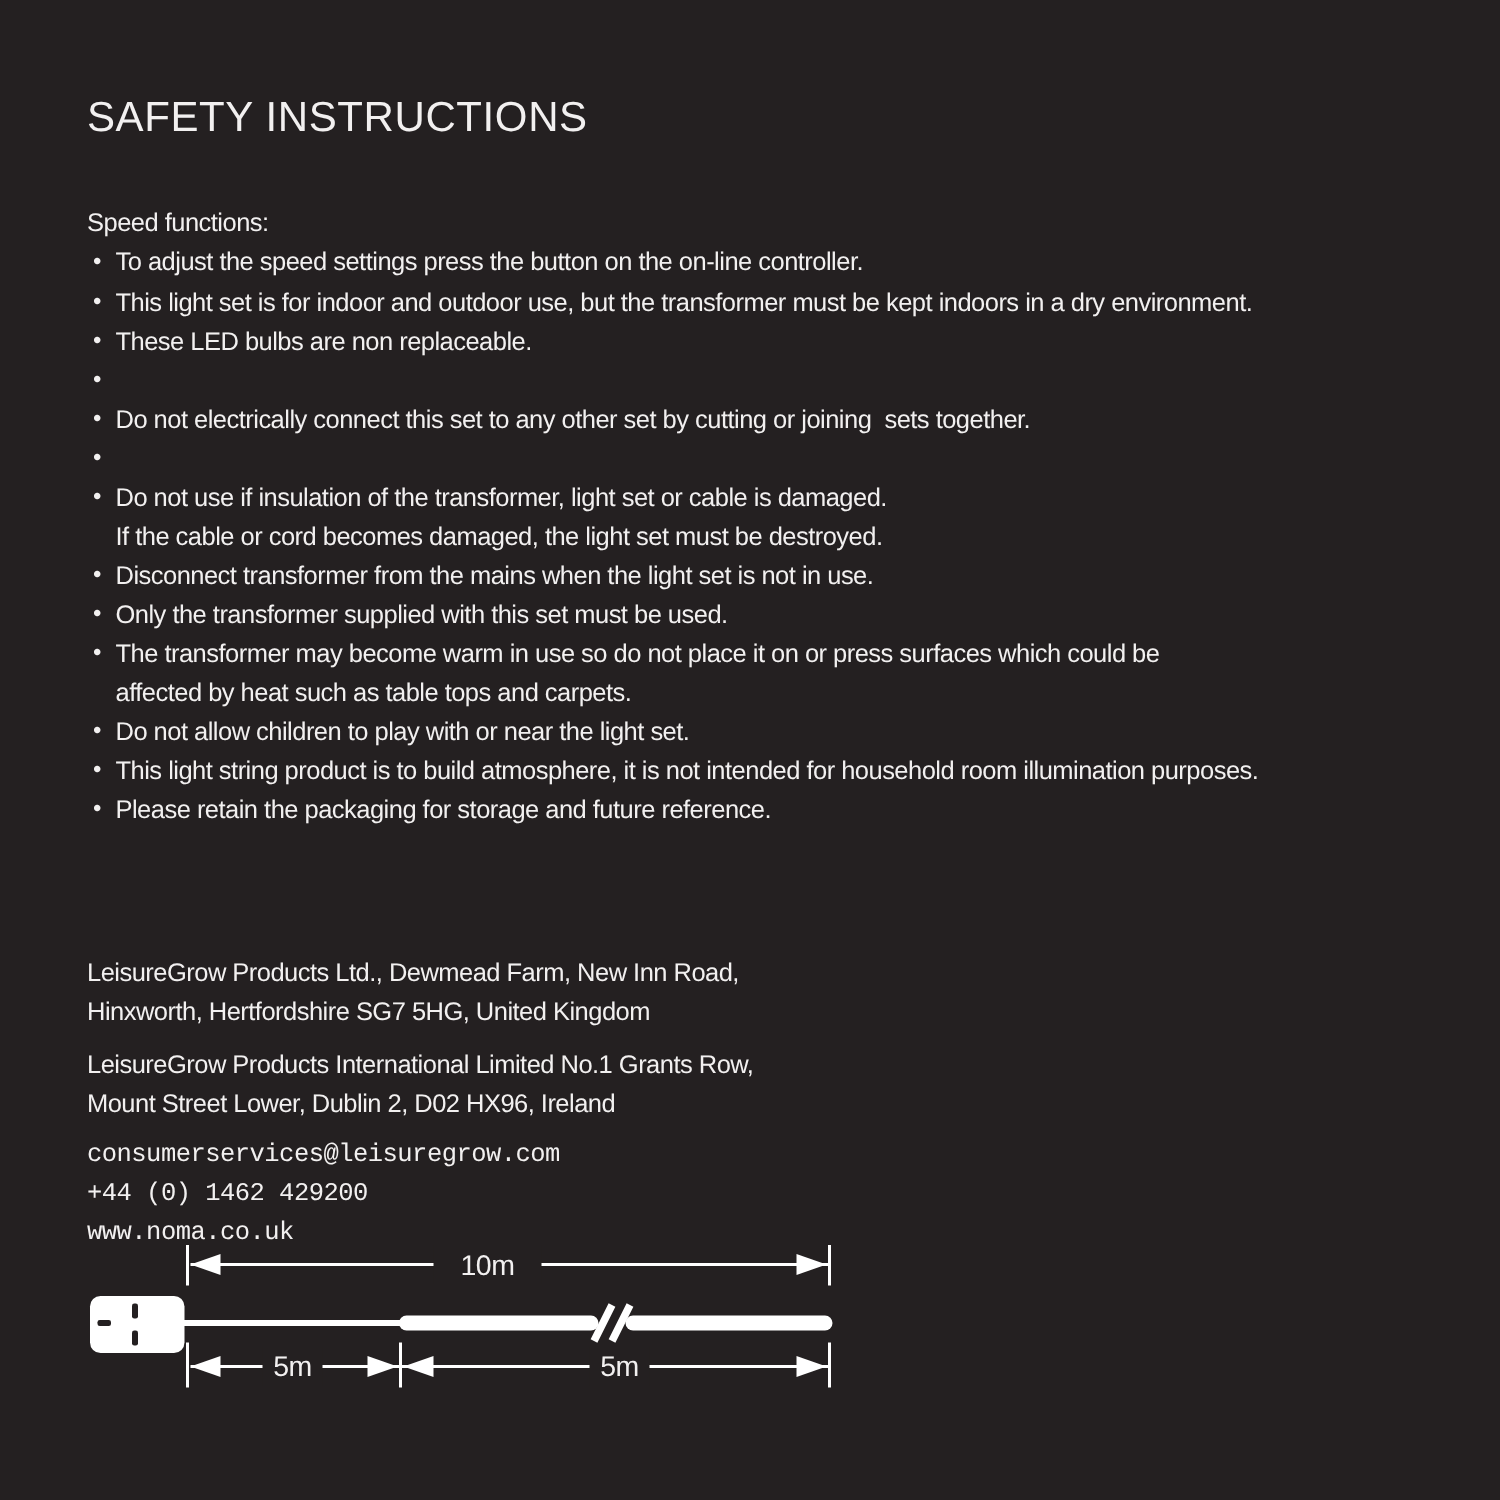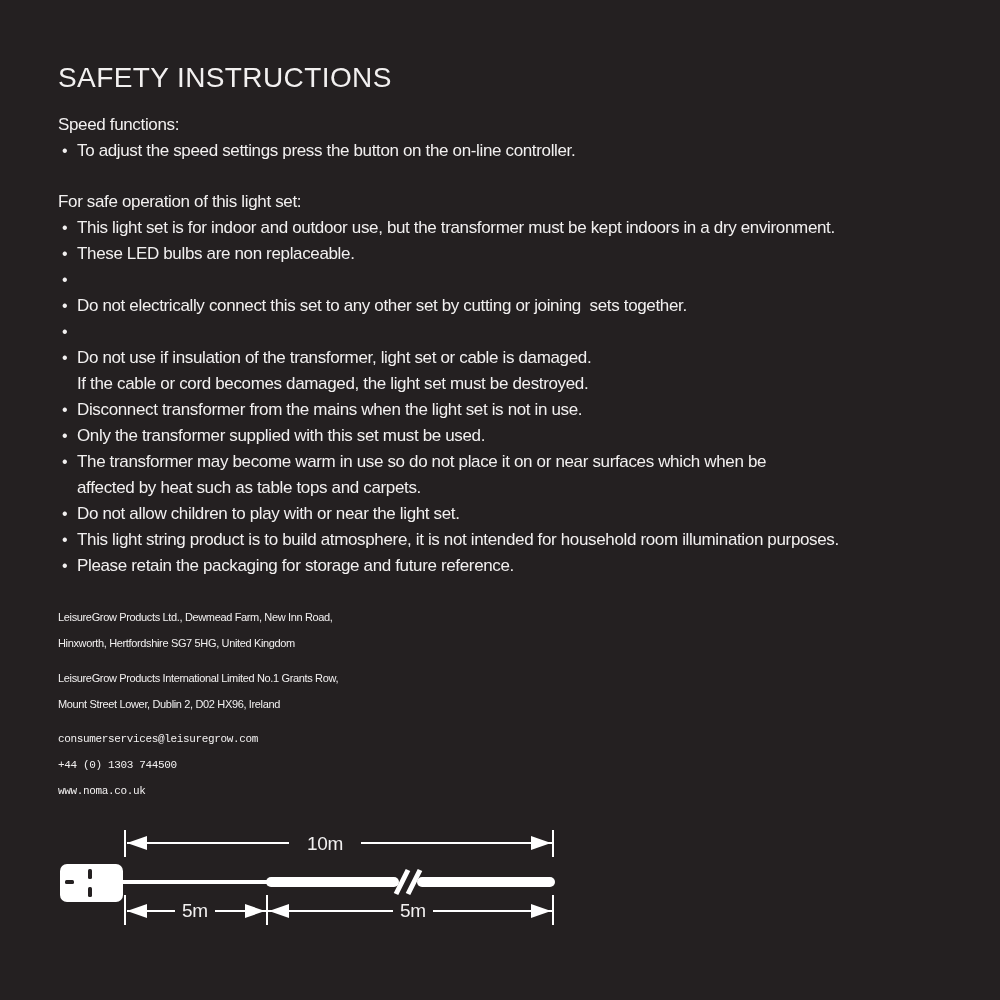--- a/index.html
+++ b/index.html
@@ -18,29 +18,29 @@
 
   .doc-title{
     position:absolute;left:58px;top:62px;
     font-size:28px;font-weight:400;letter-spacing:.4px;line-height:32px;
   }
 
   .section{position:absolute;left:58px;font-size:17px;letter-spacing:-.35px;line-height:26px;}
   #speed-section{top:112px;}
   #safety-section{top:189px;}
 
-  .section-heading{font-weight:400;}
+  .section-heading{font-weight:400;margin-top:24px;}
 
   .bullet-row{display:flex;align-items:flex-start;}
   .bullet-row .dot{
     width:19px;flex:0 0 19px;padding-left:4px;line-height:26px;font-size:16px;
   }
   .bullet-row .btxt{white-space:pre-wrap;line-height:26px;max-width:880px;}
 
-  #address-block{position:absolute;left:58px;top:604px;font-size:11px;letter-spacing:-.35px;line-height:26px;}
+  #address-block{position:absolute;left:58px;top:636px;font-size:17px;letter-spacing:-.35px;line-height:26px;}
   .address-para{white-space:pre-wrap;margin-bottom:9px;}
   .contact-line{line-height:26px;font-family:Liberation Mono, monospace;}
 
   #diagram{position:absolute;left:0;top:824px;}
   #diagram .solid{fill:var(--diagram);}
   #diagram .pin{fill:var(--bg);}
   #diagram .tick{stroke:var(--diagram);stroke-width:2;}
   #diagram .dim{stroke:var(--diagram);stroke-width:2;}
   #diagram .arrow{fill:var(--diagram);}
   #diagram .label-bg{fill:var(--bg);}
@@ -64,21 +64,20 @@
 
         <div class="bullet-row">
           <span class="dot">•</span>
           <span class="btxt">To adjust the speed settings press the button on the on-line controller.</span>
         </div>
 
     </div>
   </div>
 
   <div class="section" id="safety-section">
-    <div class="section-heading">For safe operation of this light set:</div>
     <div>
 
         <div class="bullet-row">
           <span class="dot">•</span>
           <span class="btxt">This light set is for indoor and outdoor use, but the transformer must be kept indoors in a dry environment.</span>
         </div>
 
         <div class="bullet-row">
           <span class="dot">•</span>
           <span class="btxt">These LED bulbs are non replaceable.</span>
@@ -108,21 +107,21 @@
           <span class="btxt">Disconnect transformer from the mains when the light set is not in use.</span>
         </div>
 
         <div class="bullet-row">
           <span class="dot">•</span>
           <span class="btxt">Only the transformer supplied with this set must be used.</span>
         </div>
 
         <div class="bullet-row">
           <span class="dot">•</span>
-          <span class="btxt">The transformer may become warm in use so do not place it on or near surfaces which when be
+          <span class="btxt">The transformer may become warm in use so do not place it on or press surfaces which could be
 affected by heat such as table tops and carpets.</span>
         </div>
 
         <div class="bullet-row">
           <span class="dot">•</span>
           <span class="btxt">Do not allow children to play with or near the light set.</span>
         </div>
 
         <div class="bullet-row">
           <span class="dot">•</span>
@@ -144,21 +143,21 @@
 Hinxworth, Hertfordshire SG7 5HG, United Kingdom</p>
 
         <p class="address-para">LeisureGrow Products International Limited No.1 Grants Row,
 Mount Street Lower, Dublin 2, D02 HX96, Ireland</p>
 
     </div>
     <div>
 
         <div class="contact-line">consumerservices@leisuregrow.com</div>
 
-        <div class="contact-line">+44 (0) 1303 744500</div>
+        <div class="contact-line">+44 (0) 1462 429200</div>
 
         <div class="contact-line">www.noma.co.uk</div>
 
     </div>
   </div>
 
   <svg id="diagram" width="600" height="116" viewBox="0 0 600 116">
 
     <g>
       <rect class="solid" x="60" y="40" width="63" height="38" rx="7"></rect>

